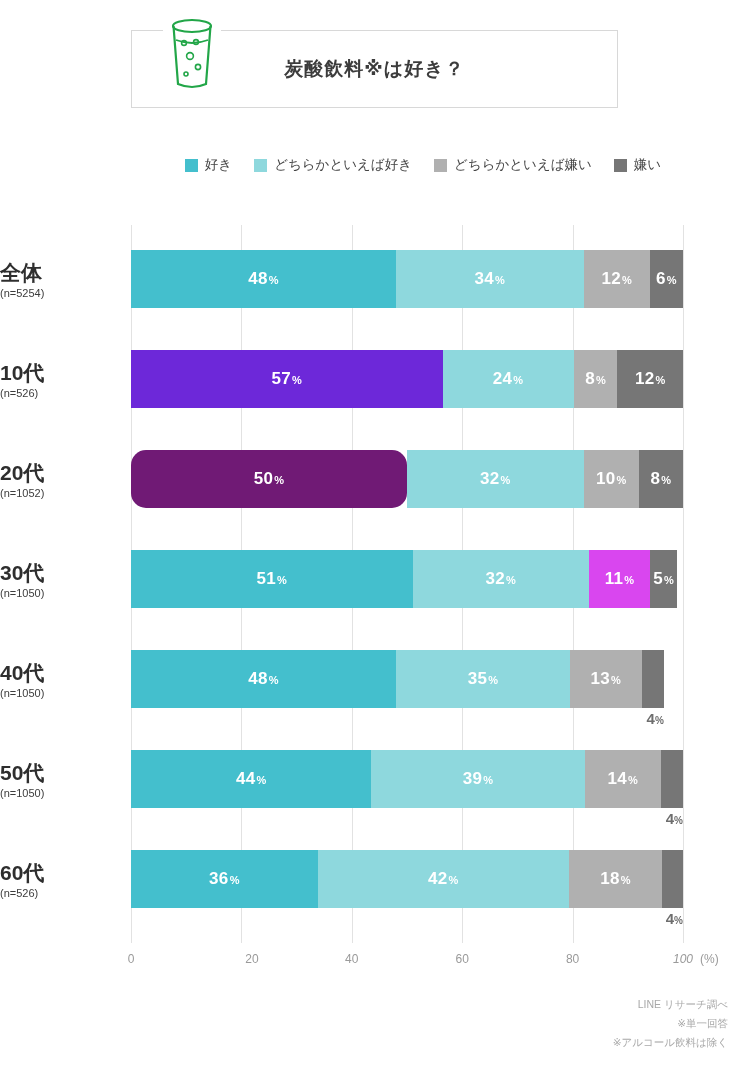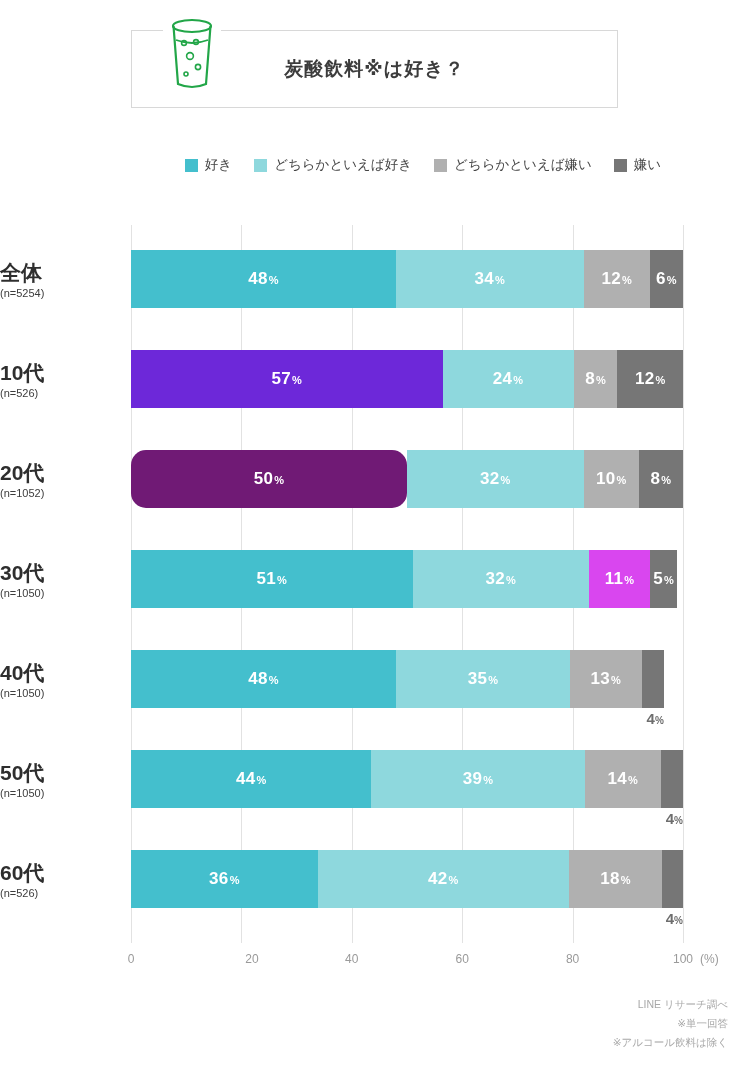--- a/index.html
+++ b/index.html
@@ -293,21 +293,21 @@
         </div>
       </div>
   </div>
 
   <div class="axis" id="axis">
       <div class="axis-tick" style="left: 131px;">0</div>
       <div class="axis-tick" style="left: 228px; margin-left: 24px;">20</div>
       <div class="axis-tick" style="left: 351.8px;">40</div>
       <div class="axis-tick" style="left: 462.2px;">60</div>
       <div class="axis-tick" style="left: 572.6px;">80</div>
-      <div class="axis-tick" style="left: 683px;">100</div>
+      <div class="axis-tick" style="left: 683px; font-style: italic;">100</div>
       <div class="axis-unit">(%)</div>
     </div>
 
   <div class="footer" id="footer">
       <div class="footer-line">LINE リサーチ調べ</div>
       <div class="footer-line">※単一回答</div>
       <div class="footer-line">※アルコール飲料は除く</div>
     </div>
 
 </div>

